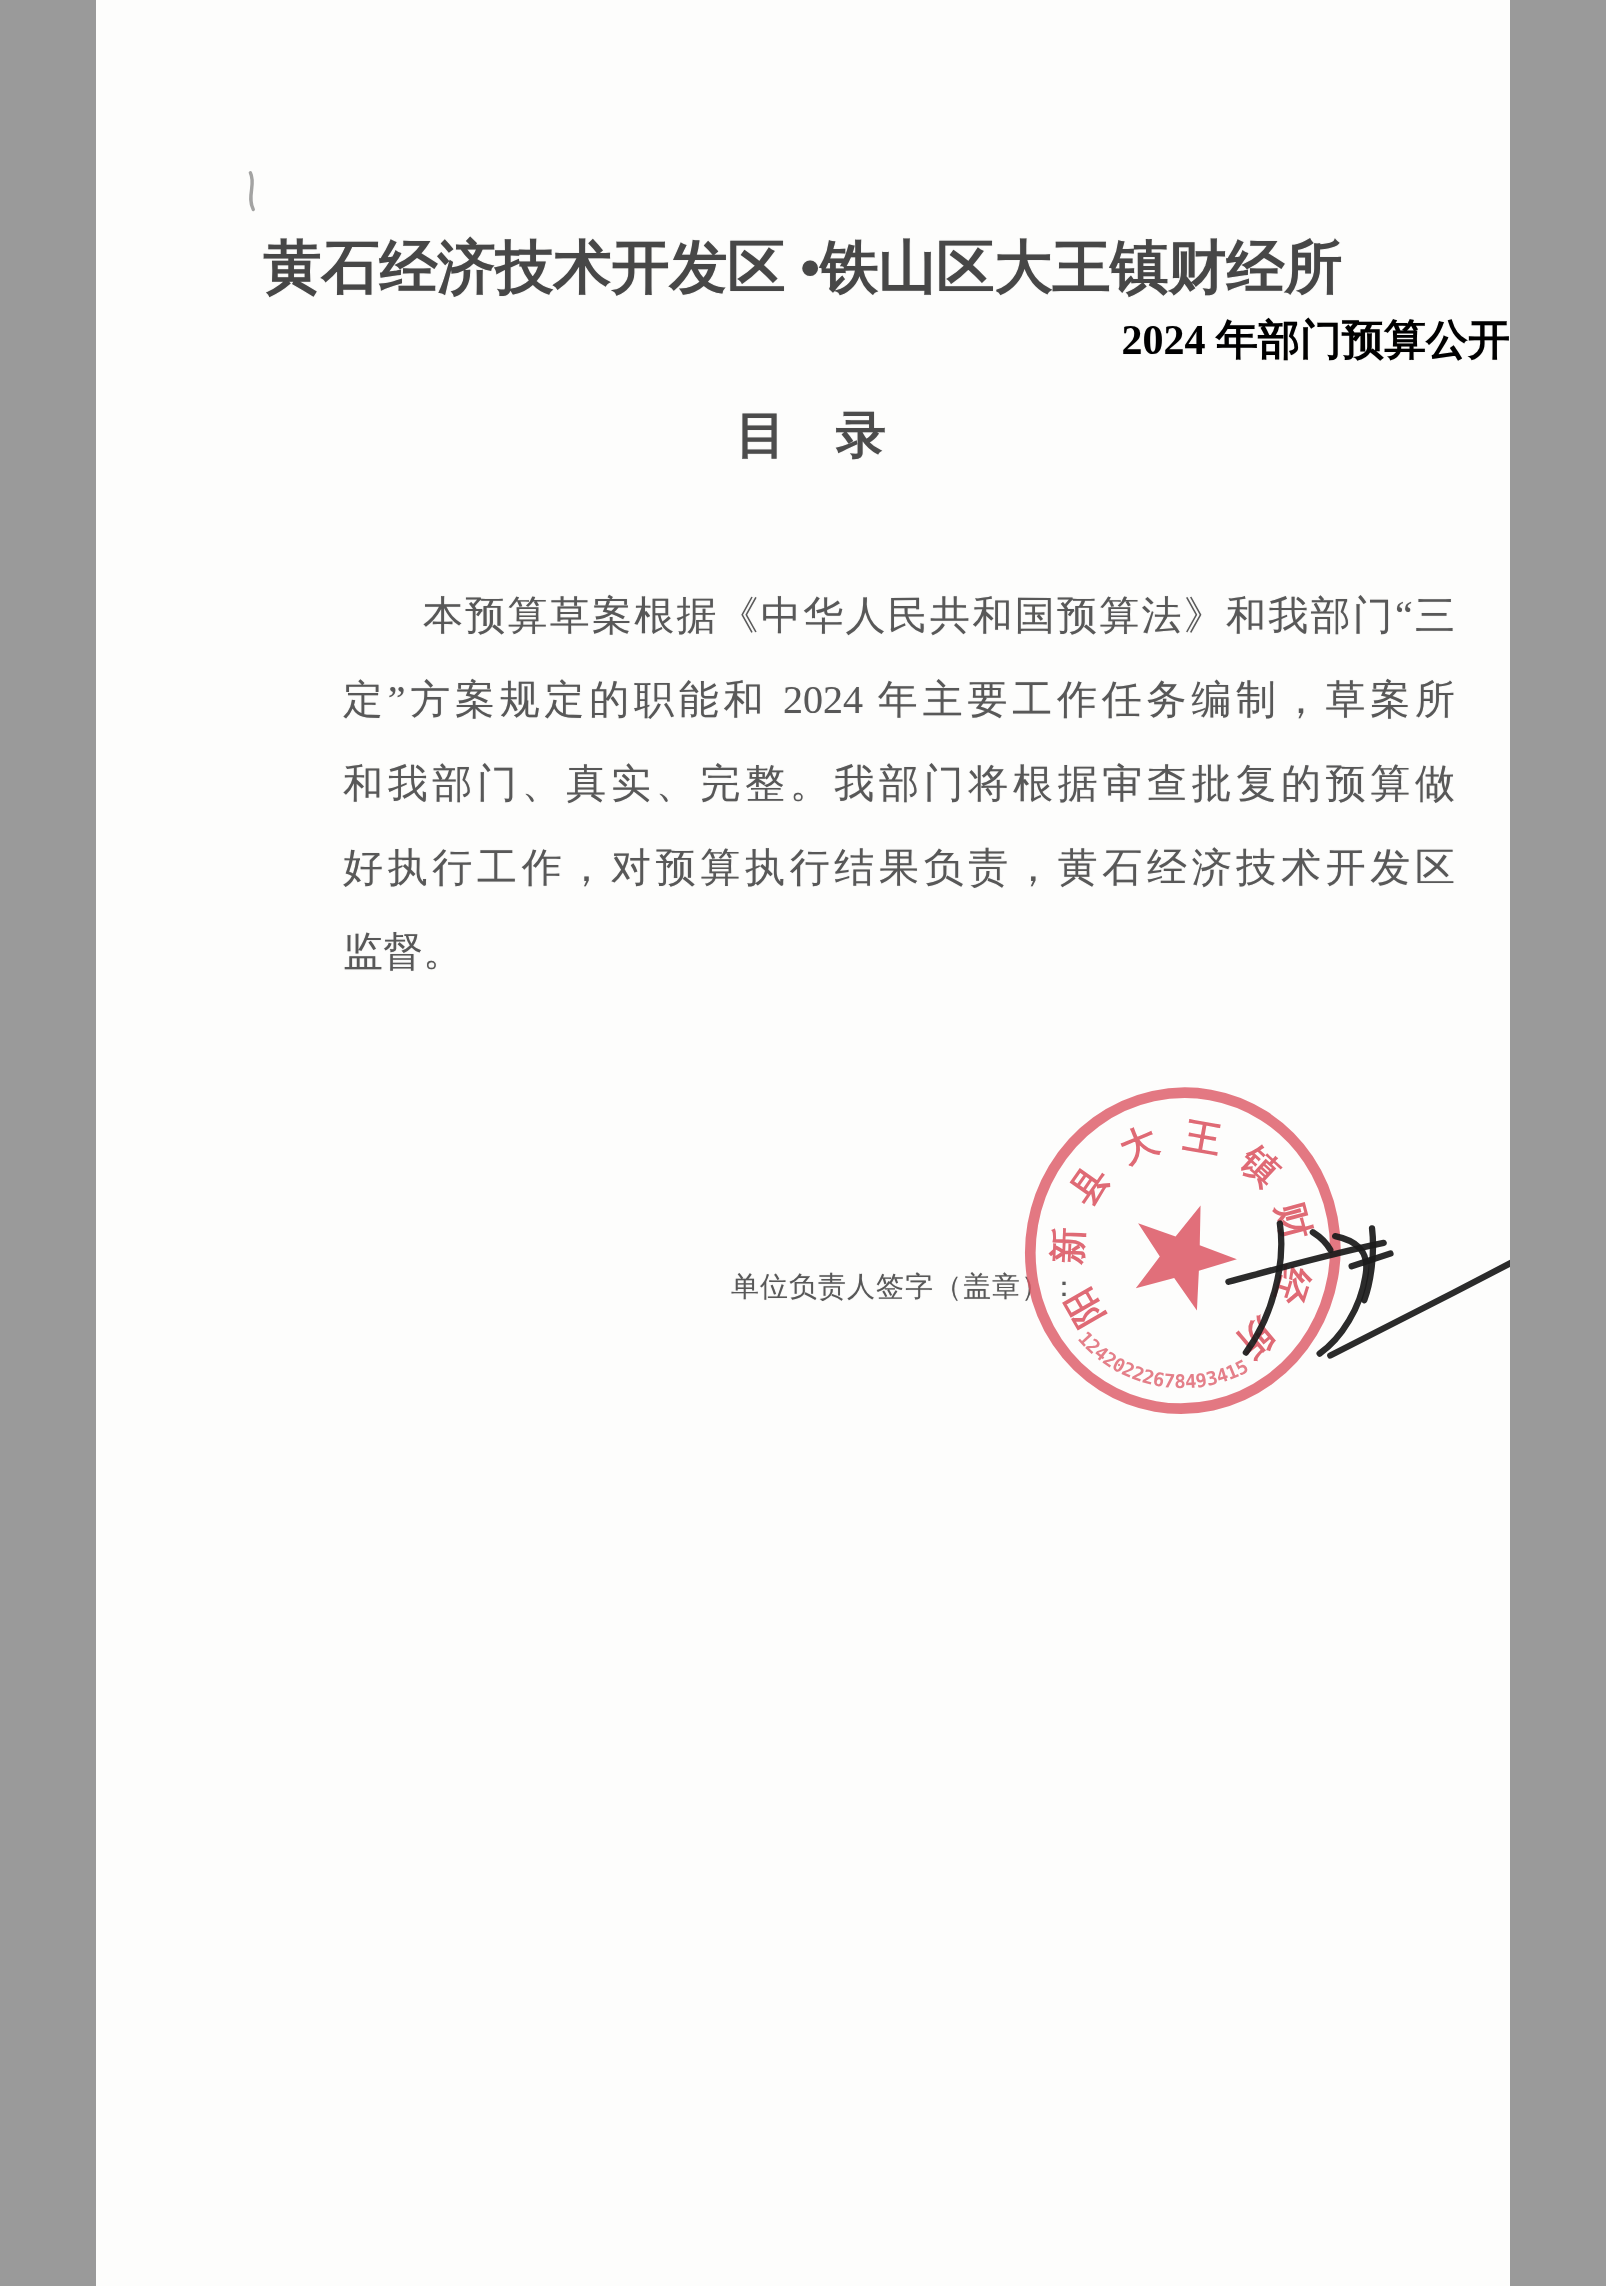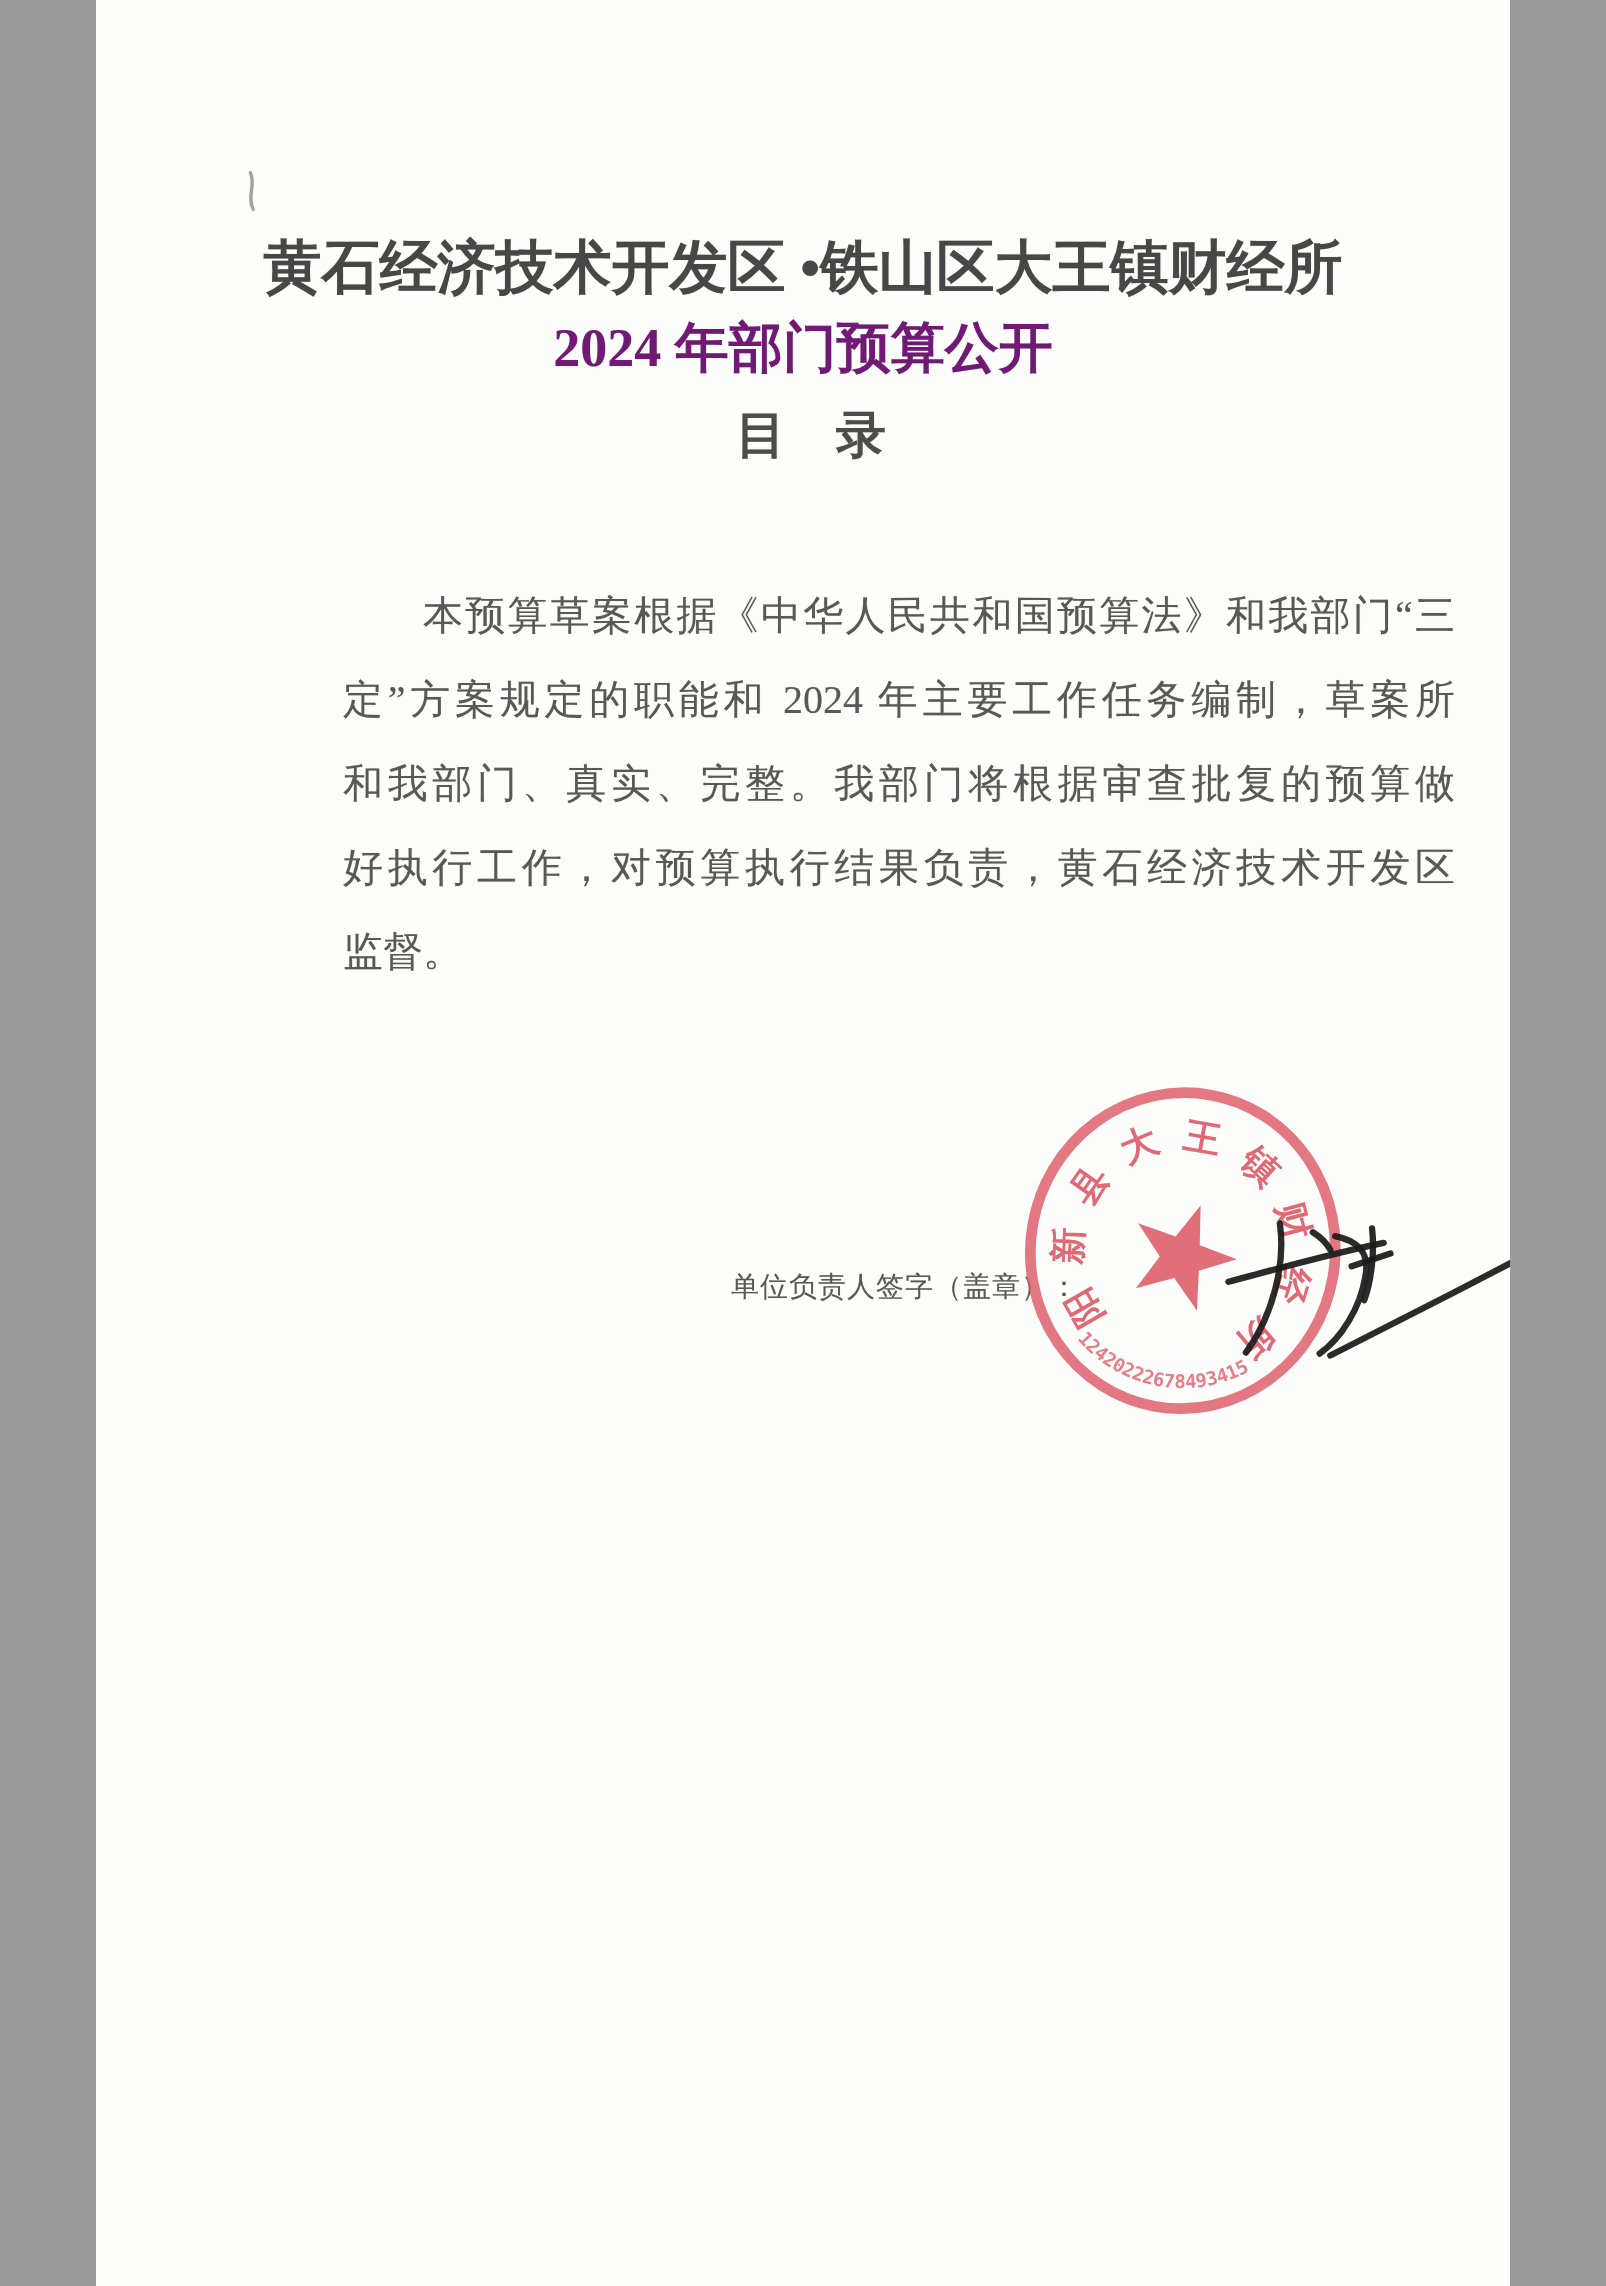--- a/index.html
+++ b/index.html
@@ -15,22 +15,22 @@
   .title-1{
     position:absolute;top:229px;left:0;width:100%;
     text-align:center;
     font-size:58px;font-weight:bold;color:#474747;
     letter-spacing:0px;
     text-shadow:0 0 1px rgba(80,80,80,.35);
     white-space:nowrap;
   }
   .title-2{
     position:absolute;top:312px;left:0;width:100%;
-    text-align:center;
-    font-size:54px;font-weight:bold;color:#701a75;
+    text-align:right;
+    font-size:42px;font-weight:bold;color:#000000;
     text-shadow:0 0 1px rgba(80,80,80,.35);
     white-space:nowrap;
   }
   .toc-heading{
     position:absolute;top:402px;left:8px;width:100%;
     text-align:center;
     font-size:50px;font-weight:bold;color:#4c4c4c;
     text-shadow:0 0 1px rgba(80,80,80,.3);
     white-space:nowrap;
   }

